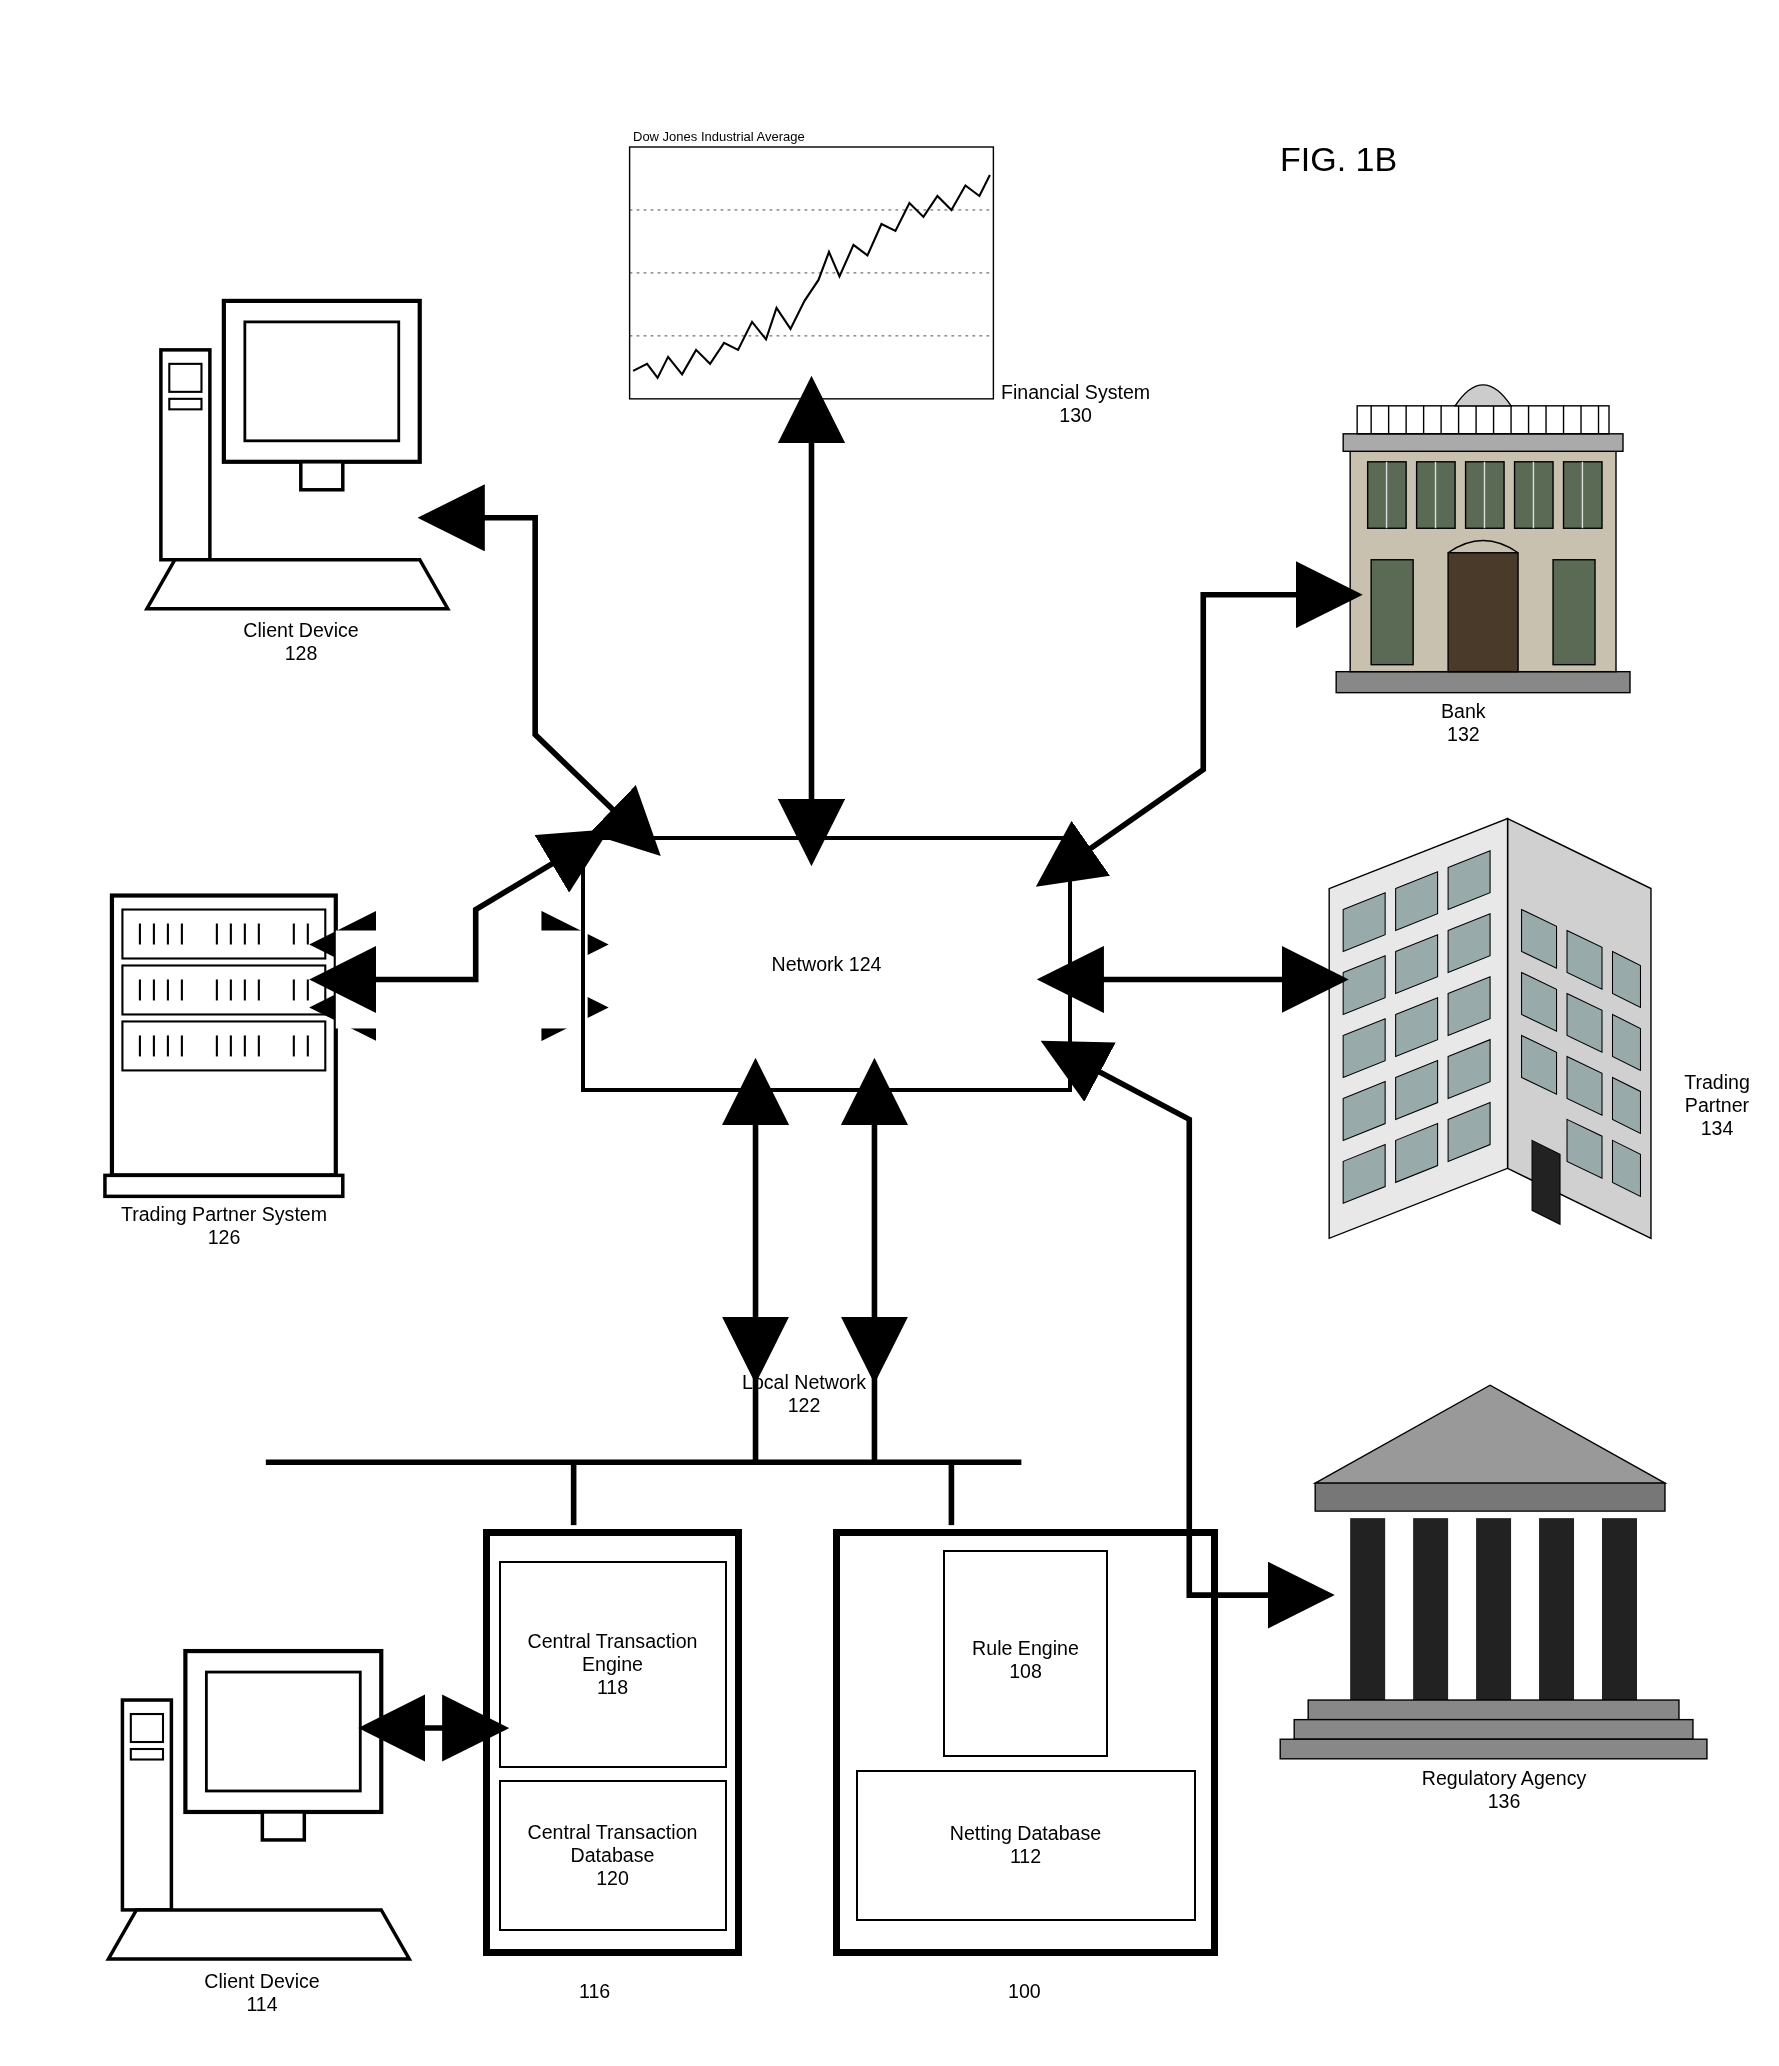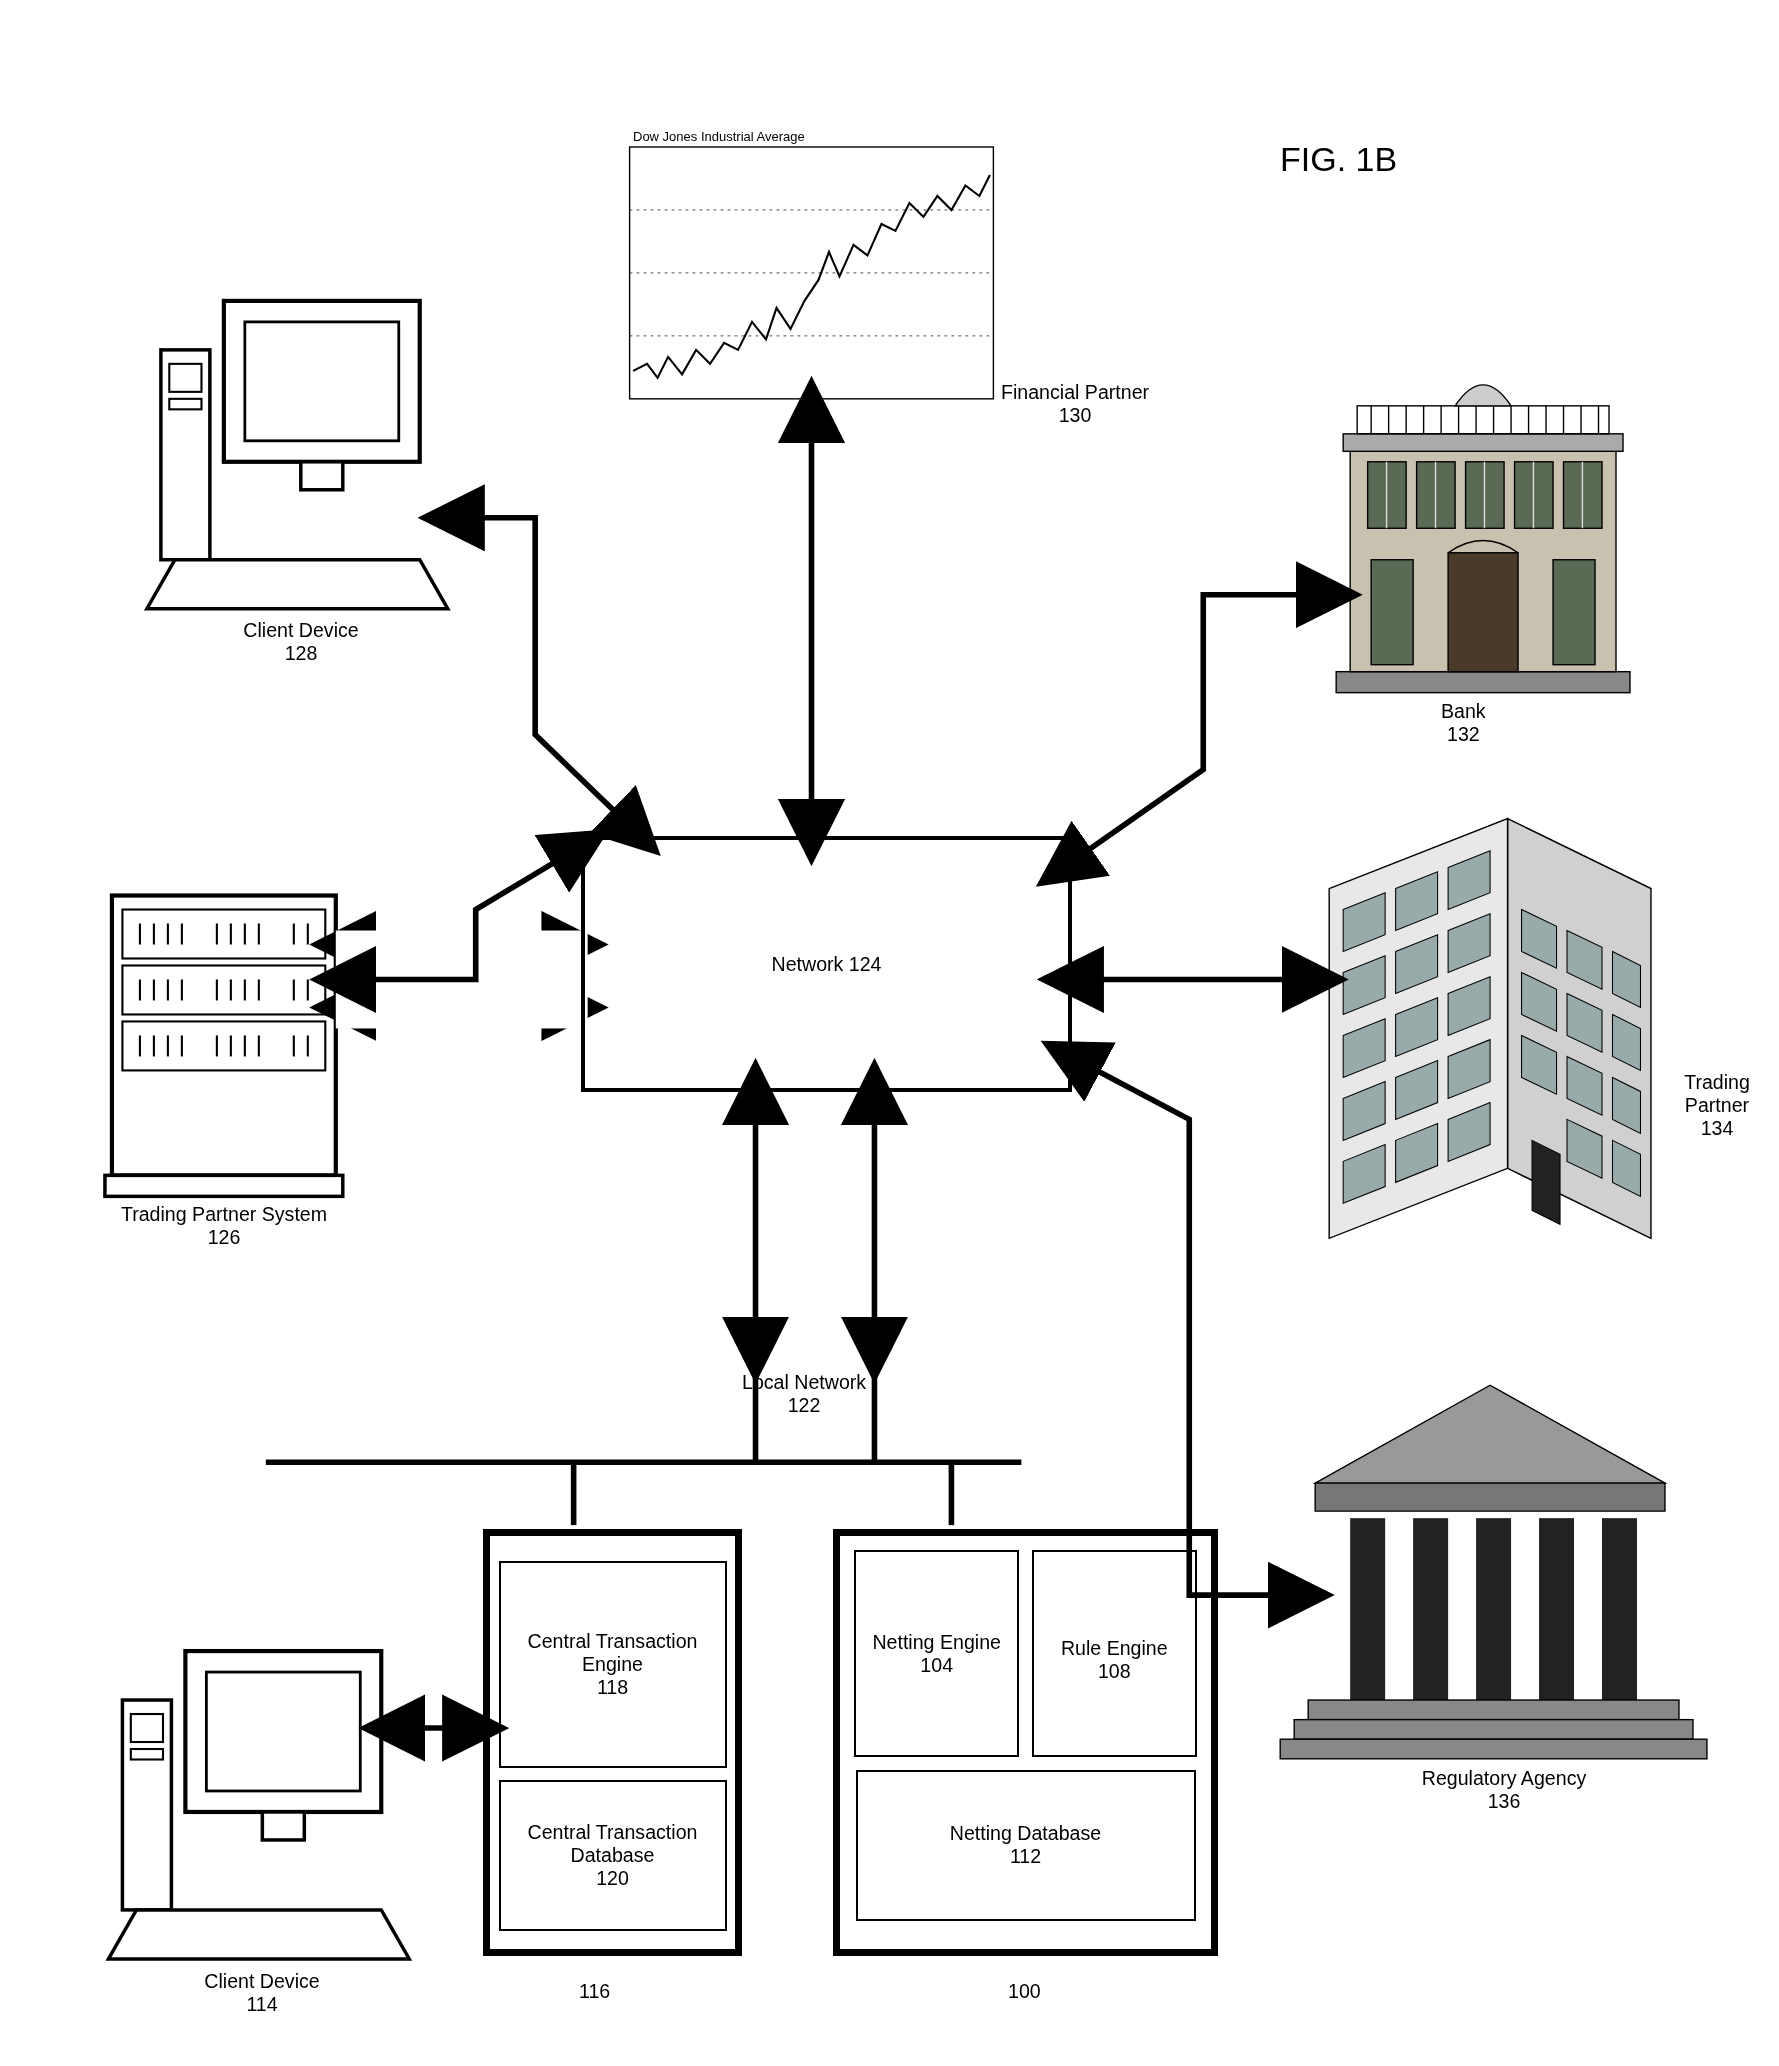--- a/index.html
+++ b/index.html
@@ -302,21 +302,21 @@
   </svg>
 
   <div class="box" style="left:581px; top:836px; width:483px; height:248px;">
     <span>Network 124</span>
   </div>
 
   <div class="chart-caption" style="left:633px; top:129px;">
     <span>Dow Jones Industrial Average</span>
   </div>
   <div class="label-only" style="left:1001px; top:381px;">
-    <span>Financial Partner</span><br>
+    <span>Financial System</span><br>
     <span>130</span>
   </div>
 
   <div class="label-only" style="left:210px; top:619px; width:182px;">
     <span>Client Device</span><br>
     <span>128</span>
   </div>
 
   <div class="label-only" style="left:105px; top:1203px; width:238px;">
     <span>Trading Partner System</span><br>
@@ -353,24 +353,20 @@
       <span>120</span>
     </div>
   </div>
   <div class="label-only" style="left:579px; top:1980px;">
     <span>116</span>
   </div>
 
   <div class="box" style="left:833px; top:1529px; width:385px; height:427px; border-width:7px; justify-content:flex-start; padding:14px 10.5px 7px 10.5px; box-sizing:border-box;">
     <div style="display:flex; gap:12.6px; width:100%; justify-content:center;">
       <div class="box" style="position:relative; width:161px; height:203px; border-width:2.8px;">
-        <span style="max-width:140px;">Netting Engine</span>
-        <span>104</span>
-      </div>
-      <div class="box" style="position:relative; width:161px; height:203px; border-width:2.8px;">
         <span style="max-width:140px;margin-top:12px;">Rule Engine</span>
         <span>108</span>
       </div>
     </div>
     <div class="box" style="position:relative; width:336px; height:147px; border-width:2.8px; margin-top:12.6px;">
       <span>Netting Database</span>
       <span>112</span>
     </div>
   </div>
   <div class="label-only" style="left:1008px; top:1980px;">

